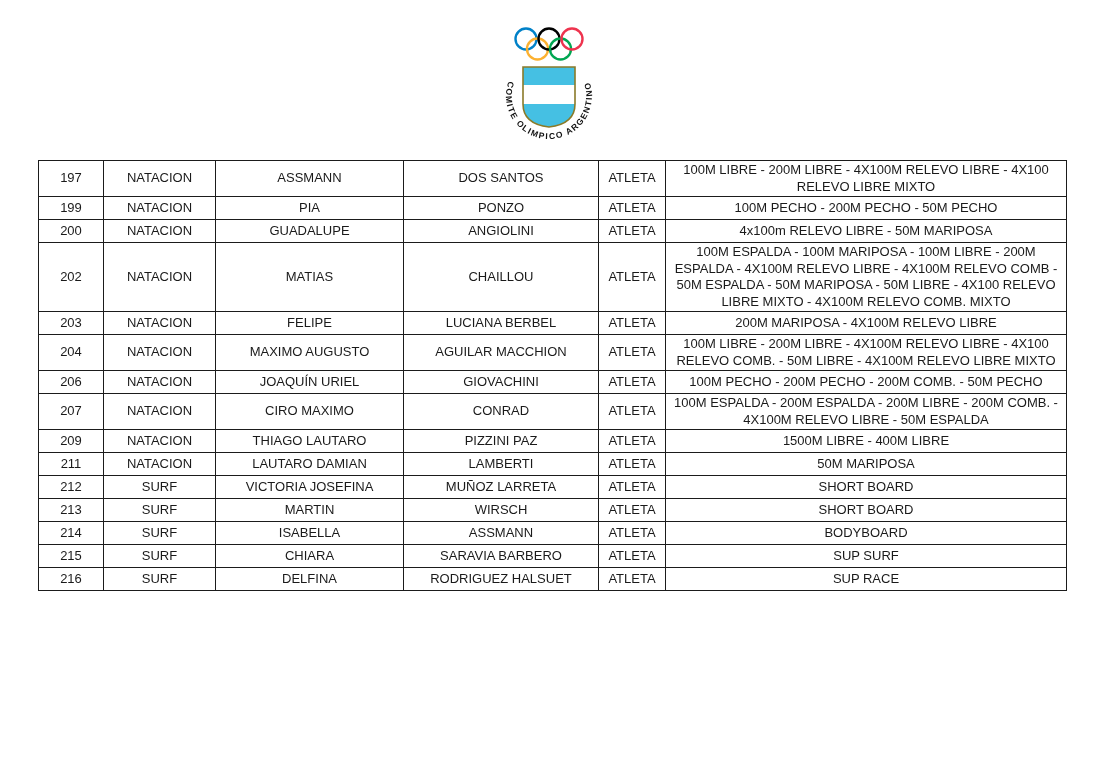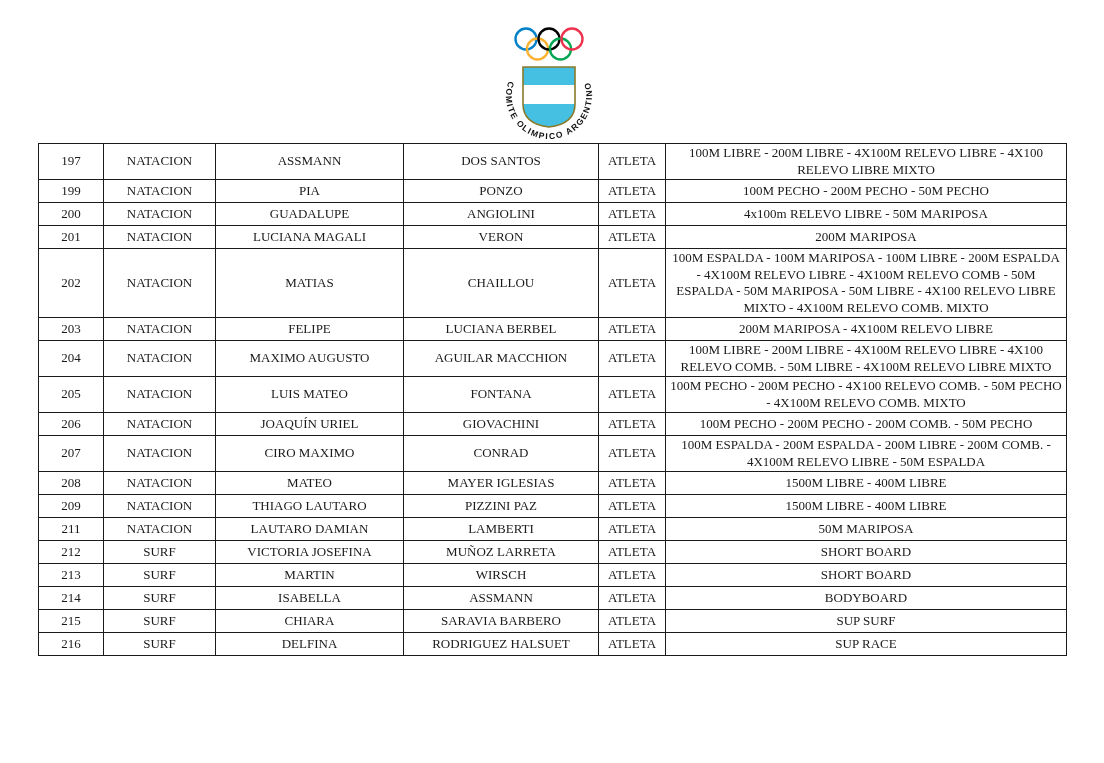--- a/index.html
+++ b/index.html
@@ -18,25 +18,24 @@
   .logo {
     position: absolute;
     left: 493px;
     top: 12px;
     width: 112px;
     height: 132px;
   }
   .roster-table {
     position: absolute;
     left: 38px;
-    top: 143px;
+    top: 160px;
     width: 1028px;
     border-collapse: collapse;
     table-layout: fixed;
-    font-family: Liberation Serif, serif;
   }
   .roster-table td {
     border: 1.5px solid #1b1b1b;
     font-size: 13px;
     line-height: 16.5px;
     color: #1a1a1a;
     text-align: center;
     vertical-align: middle;
     padding: 1px 4px;
     height: 20px;
@@ -113,28 +112,20 @@
 
   <tr>
     <td class="c-num">200</td>
     <td class="c-sport">NATACION</td>
     <td class="c-first">GUADALUPE</td>
     <td class="c-last">ANGIOLINI</td>
     <td class="c-role">ATLETA</td>
     <td class="c-events">4x100m RELEVO LIBRE - 50M MARIPOSA</td>
   </tr>
 
-  <tr>
-    <td class="c-num">201</td>
-    <td class="c-sport">NATACION</td>
-    <td class="c-first">LUCIANA MAGALI</td>
-    <td class="c-last">VERON</td>
-    <td class="c-role">ATLETA</td>
-    <td class="c-events">200M MARIPOSA</td>
-  </tr>
 
   <tr>
     <td class="c-num">202</td>
     <td class="c-sport">NATACION</td>
     <td class="c-first">MATIAS</td>
     <td class="c-last">CHAILLOU</td>
     <td class="c-role">ATLETA</td>
     <td class="c-events">100M ESPALDA - 100M MARIPOSA - 100M LIBRE - 200M ESPALDA - 4X100M RELEVO LIBRE - 4X100M RELEVO COMB - 50M ESPALDA - 50M MARIPOSA - 50M LIBRE - 4X100 RELEVO LIBRE MIXTO - 4X100M RELEVO COMB. MIXTO</td>
   </tr>
 
@@ -149,55 +140,39 @@
 
   <tr>
     <td class="c-num">204</td>
     <td class="c-sport">NATACION</td>
     <td class="c-first">MAXIMO AUGUSTO</td>
     <td class="c-last">AGUILAR MACCHION</td>
     <td class="c-role">ATLETA</td>
     <td class="c-events">100M LIBRE - 200M LIBRE - 4X100M RELEVO LIBRE - 4X100 RELEVO COMB. - 50M LIBRE - 4X100M RELEVO LIBRE MIXTO</td>
   </tr>
 
-  <tr>
-    <td class="c-num">205</td>
-    <td class="c-sport">NATACION</td>
-    <td class="c-first">LUIS MATEO</td>
-    <td class="c-last">FONTANA</td>
-    <td class="c-role">ATLETA</td>
-    <td class="c-events">100M PECHO - 200M PECHO - 4X100 RELEVO COMB. - 50M PECHO - 4X100M RELEVO COMB. MIXTO</td>
-  </tr>
 
   <tr>
     <td class="c-num">206</td>
     <td class="c-sport">NATACION</td>
     <td class="c-first">JOAQUÍN URIEL</td>
     <td class="c-last">GIOVACHINI</td>
     <td class="c-role">ATLETA</td>
     <td class="c-events">100M PECHO - 200M PECHO - 200M COMB. - 50M PECHO</td>
   </tr>
 
   <tr>
     <td class="c-num">207</td>
     <td class="c-sport">NATACION</td>
     <td class="c-first">CIRO MAXIMO</td>
     <td class="c-last">CONRAD</td>
     <td class="c-role">ATLETA</td>
     <td class="c-events">100M ESPALDA - 200M ESPALDA - 200M LIBRE - 200M COMB. - 4X100M RELEVO LIBRE - 50M ESPALDA</td>
   </tr>
 
-  <tr>
-    <td class="c-num">208</td>
-    <td class="c-sport">NATACION</td>
-    <td class="c-first">MATEO</td>
-    <td class="c-last">MAYER IGLESIAS</td>
-    <td class="c-role">ATLETA</td>
-    <td class="c-events">1500M LIBRE - 400M LIBRE</td>
-  </tr>
 
   <tr>
     <td class="c-num">209</td>
     <td class="c-sport">NATACION</td>
     <td class="c-first">THIAGO LAUTARO</td>
     <td class="c-last">PIZZINI PAZ</td>
     <td class="c-role">ATLETA</td>
     <td class="c-events">1500M LIBRE - 400M LIBRE</td>
   </tr>
 

